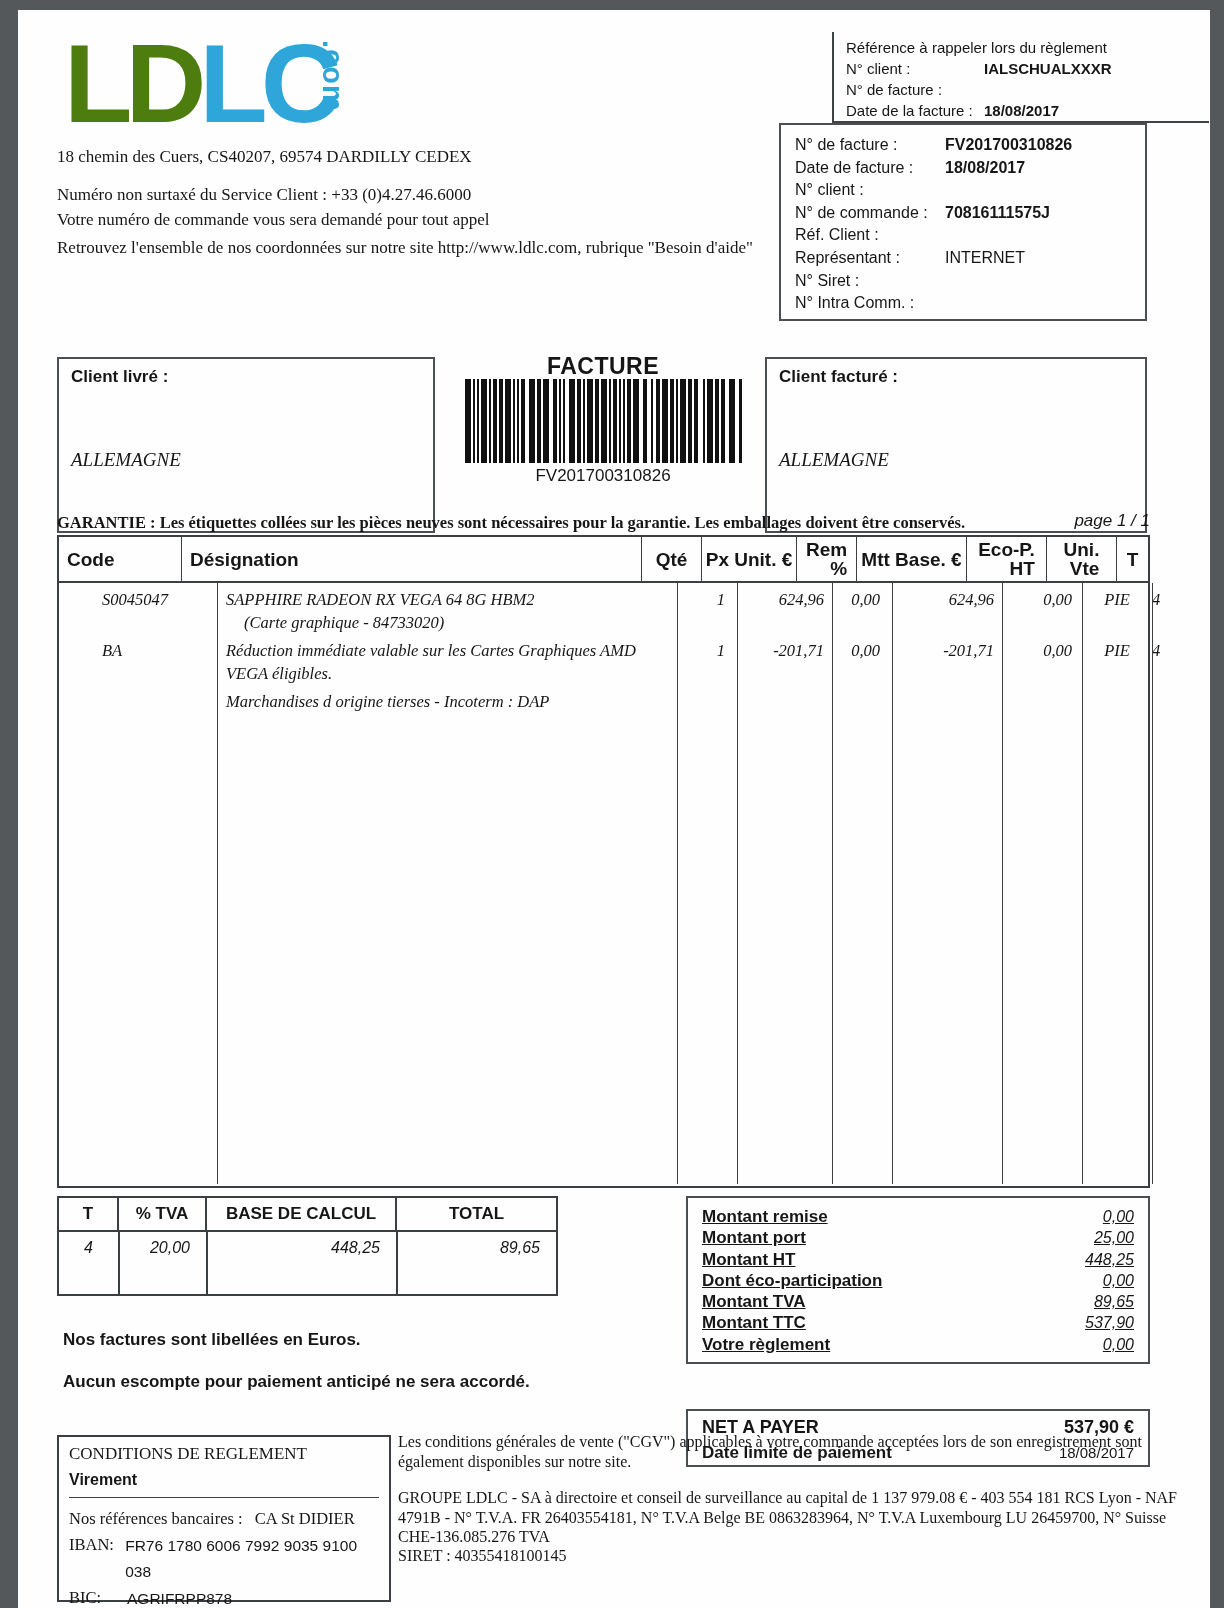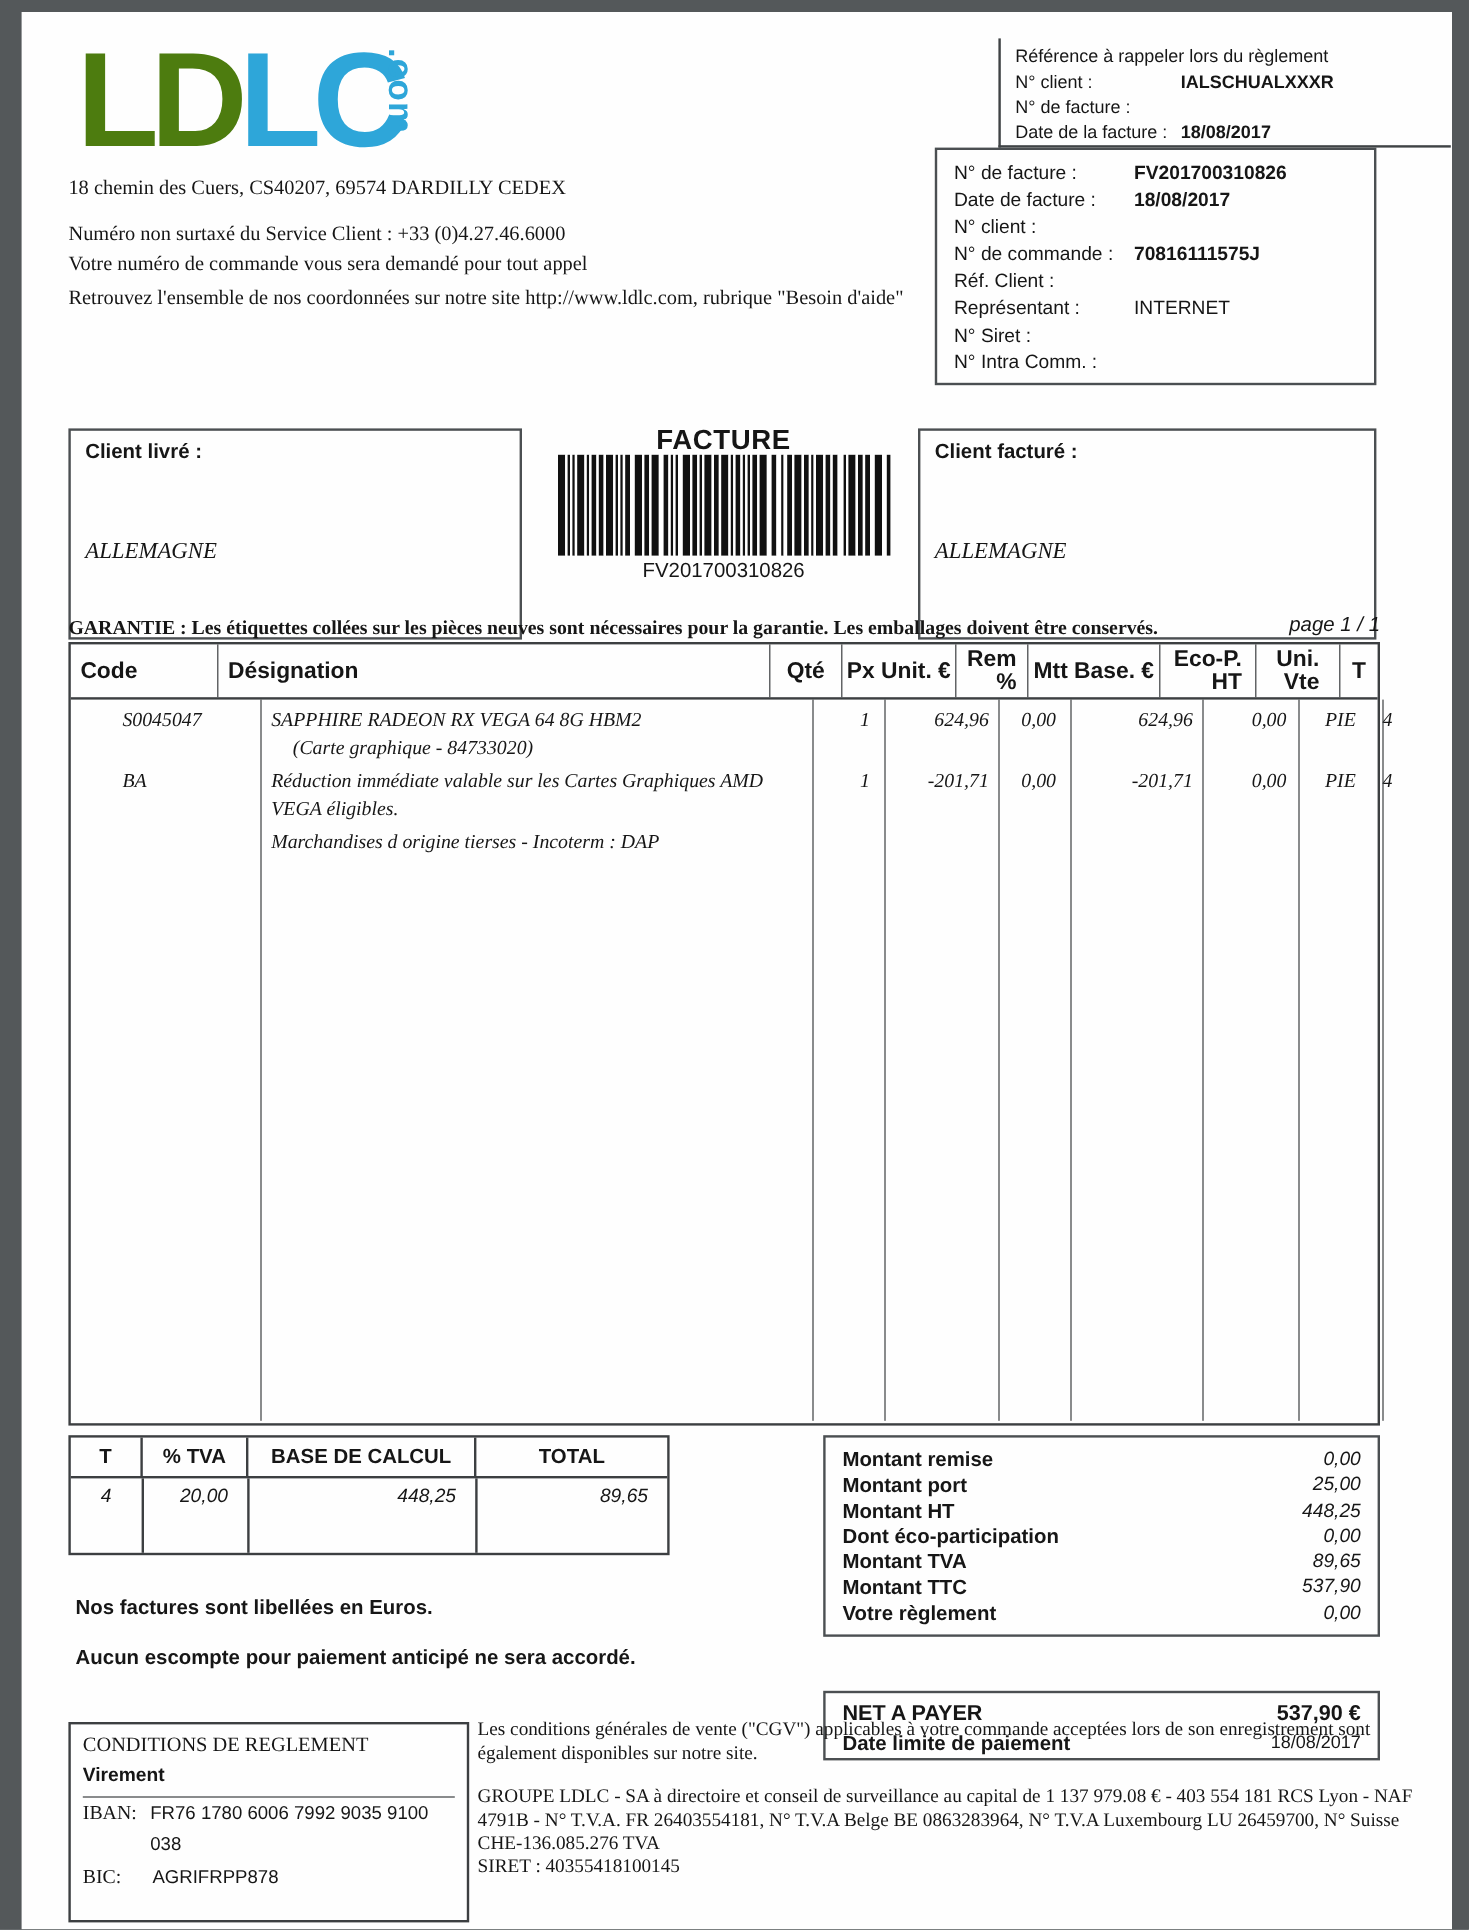--- a/index.html
+++ b/index.html
@@ -67,21 +67,21 @@
   .vat-head .hc { display:flex; align-items:center; justify-content:center; font-weight:bold; font-size:17px; border-right:2px solid #3c3f41; }
   .vat-head .hc:last-child { border-right:none;text-align:right; }
   .vat-body { position:relative; height:62px; font-style:italic; font-size:16px; padding-top:7px; display:grid; grid-template-columns:59px 88px 190px 1fr; }
   .vat-body .vl { position:absolute; top:0; bottom:0; width:2px; background:#3c3f41; }
   .vat-body .cell-r { text-align:right; padding-right:16px; }
 
   .note-currency { left:45px; top:1320px; font-size:17px; font-weight:bold; }
   .note-discount { left:45px; top:1362px; font-size:17px; font-weight:bold; }
 
   
-  .totals { left:668px; top:1186px; width:464px; height:168px; border:2px solid #4b4f52; padding:8px 14px 0 14px; }
+  .totals { left:668px; top:1186px; width:464px; height:168px; border:2px solid #4b4f52; padding:8px 14px 0 14px;text-decoration:underline; }
   .trow { display:flex; justify-content:space-between; line-height:21.3px; }
   .trow .lab { font-weight:bold; font-size:17px; }
   .trow .val { font-style:italic; font-size:16px; }
 
   .netbox { left:668px; top:1399px; width:464px; height:58px; border:2px solid #4b4f52; padding:4px 14px 0 14px; }
   .netrow { display:flex; justify-content:space-between; line-height:25px; }
   .net-lab { font-weight:bold; font-size:18px; }
   .net-val { font-weight:bold; font-size:18px; }
   .due-lab { font-weight:bold; font-size:17px; }
   .due-val { font-size:15px; }
@@ -391,20 +391,24 @@
       </div>
       <div class="netrow">
         <span class="due-lab">Date limite de paiement</span>
         <span class="due-val">18/08/2017</span>
       </div>
     </div>
 
     <div class="abs paybox">
       <div class="ptitle">CONDITIONS DE REGLEMENT</div>
       <div class="method">Virement</div>
+      <div class="bankline">
+        <span>Nos références bancaires :</span>
+        <span style="margin-left:8px;">CA St DIDIER</span>
+      </div>
       <div class="kv">
         <span class="k">IBAN:</span>
         <span class="v">FR76 1780 6006 7992 9035 9100 038</span>
       </div>
       <div class="kv">
         <span class="k">BIC:</span>
         <span class="v">AGRIFRPP878</span>
       </div>
 
     </div>

